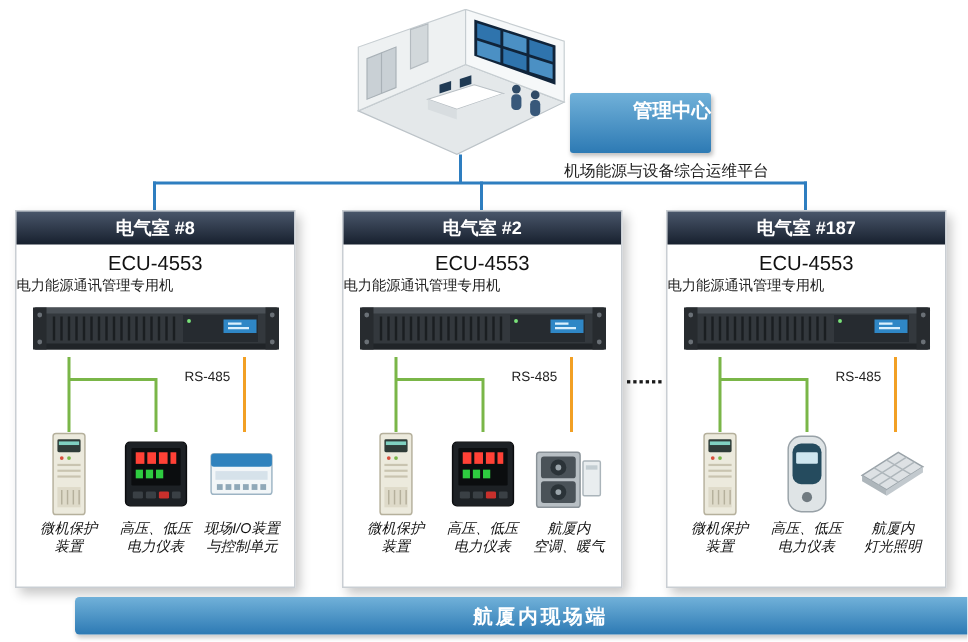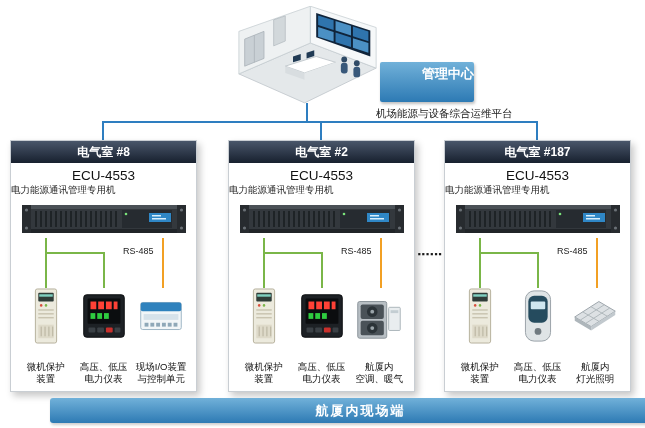--- a/index.html
+++ b/index.html
@@ -28,21 +28,21 @@
   .model { text-align:center; font-weight:normal; font-size:13.5px; margin-top:5px; color:#111; }
   .desc  { text-align:left; font-size:9.5px; color:#222; margin-top:1px; }
   .rack  { margin:5px auto 0; width:168px; height:36px; }
   .rack svg { width:100%; height:100%; }
   .wiring { position:relative; height:50px; }
   .wiring svg { position:absolute; left:0; top:0; width:187px; height:50px; }
   .rs { position:absolute; left:112px; top:8px; font-size:9px; color:#222; }
   .devrow { display:flex; justify-content:space-between; padding:0 6px; }
   .dev { width:58px; display:flex; flex-direction:column; align-items:center; }
   .dev svg { width:48px; height:56px; }
-  .lbl { margin-top:17px; font-size:9.5px; line-height:1.3; text-align:center; color:#111; }
+  .lbl { margin-top:3px; font-size:9.5px; line-height:1.3; text-align:center; color:#111;font-style:italic; }
   .lbl span { display:block; }
 
   .dots { position:absolute; left:413px; top:249px; width:34px; font-size:9px; letter-spacing:1px;
           color:#1a1a1a; text-align:center; }
 
   .bottom-bar { position:absolute; left:10px; top:398px; width:621px; height:25px;
                 background:linear-gradient(180deg,var(--banner-top,#71b1d9),var(--banner-bottom,#2d7ab4));
                 border-radius:3px; color:#fff; font-weight:bold; font-size:13px; text-align:center;
                 line-height:25px; letter-spacing:2px; box-shadow:1px 2px 3px rgba(0,0,0,.2);margin-left:40px; }
 </style>

